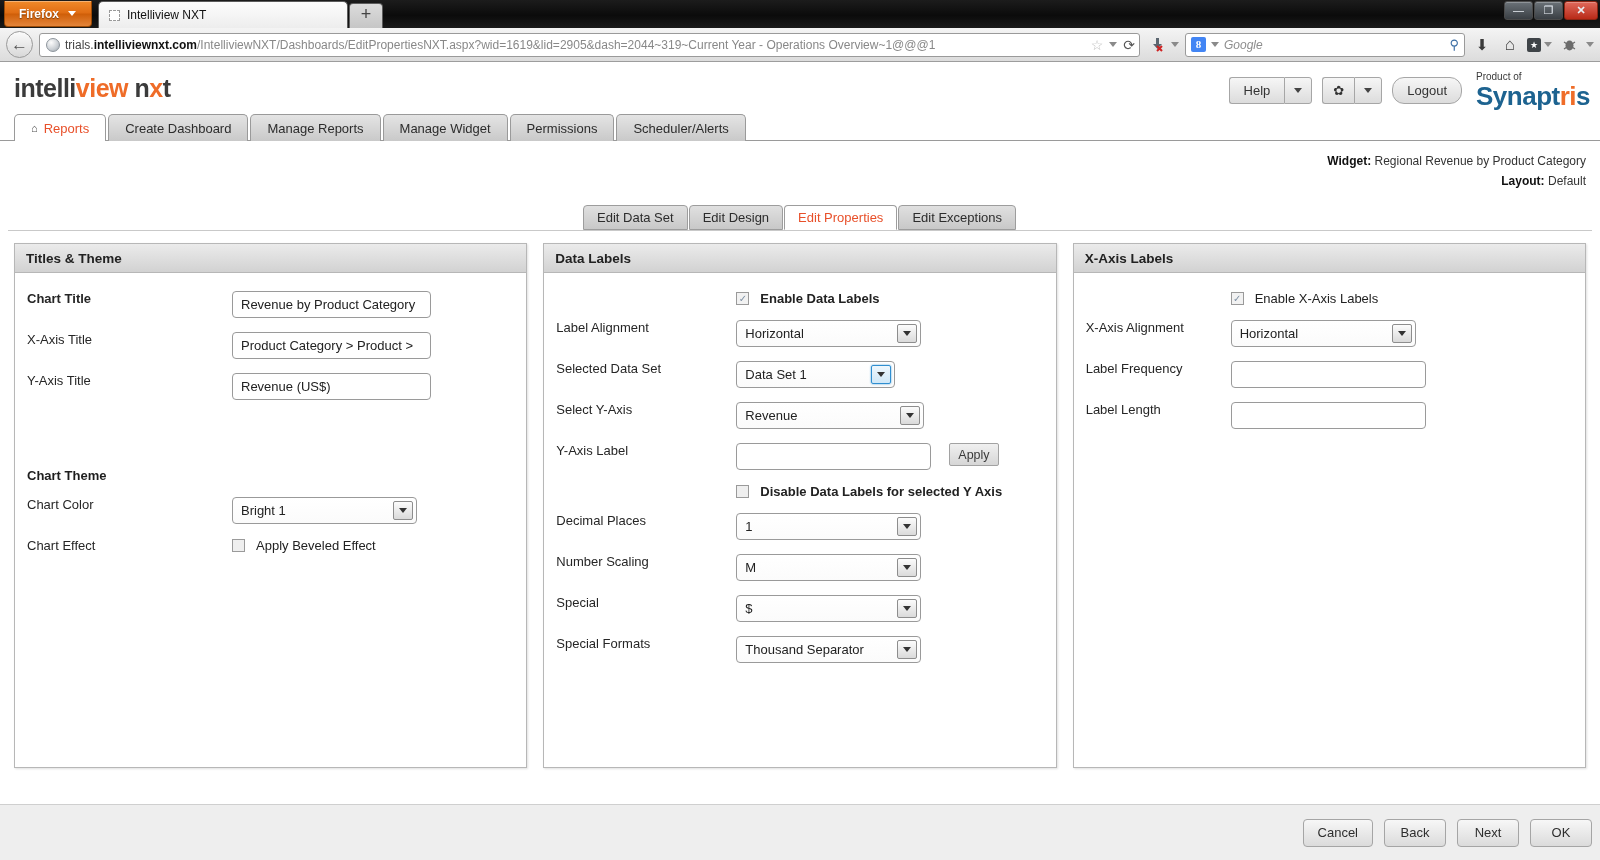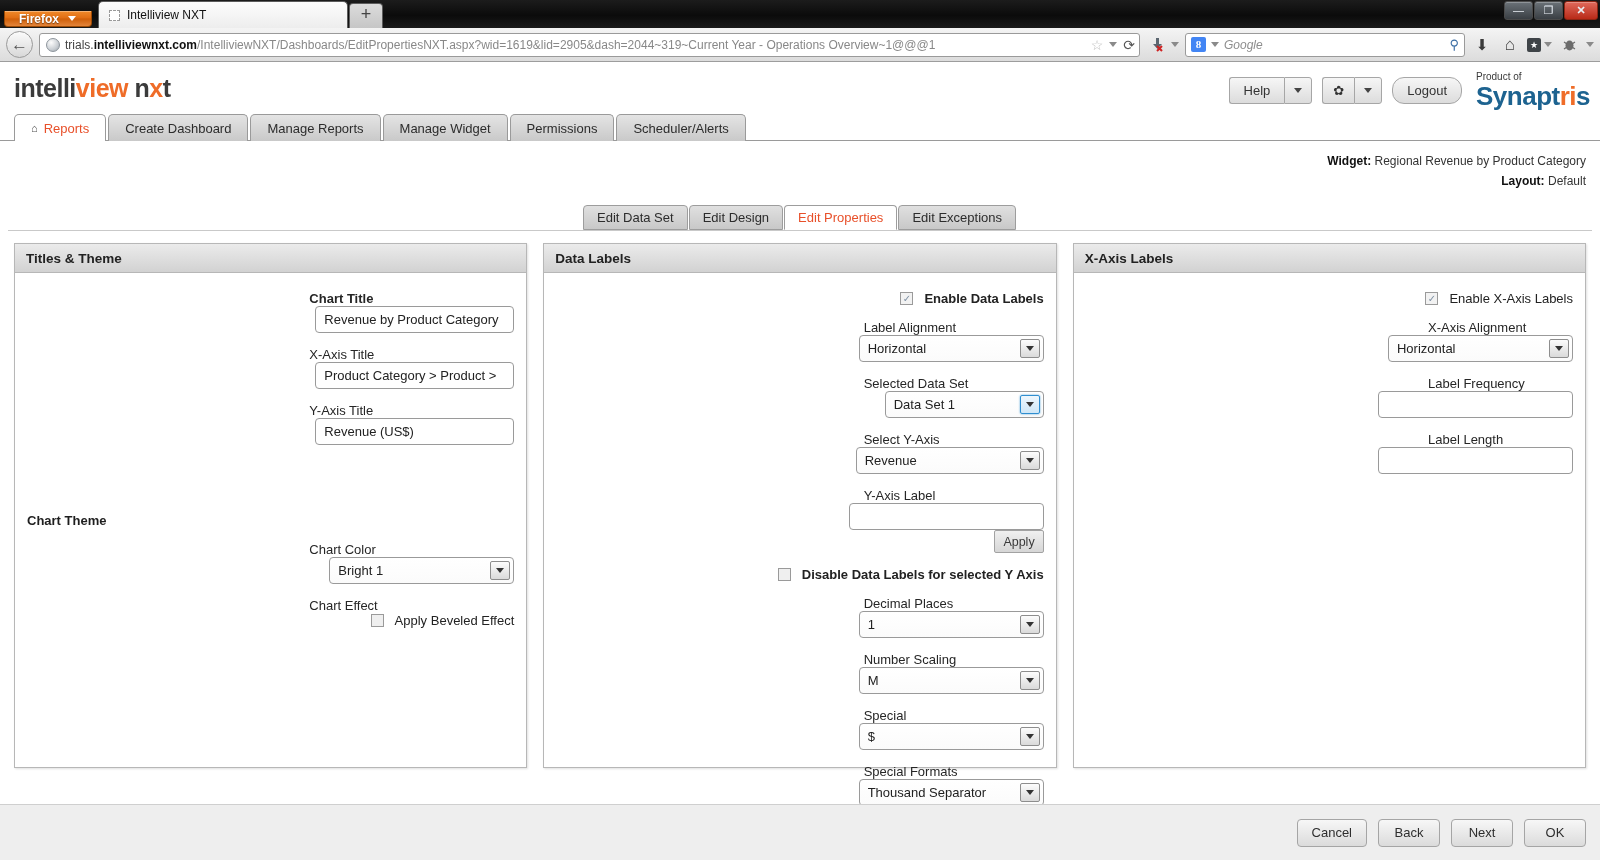--- a/index.html
+++ b/index.html
@@ -11,21 +11,21 @@
   }
 
   
   .win-titlebar {
     position: relative; height: 28px;
     background: linear-gradient(to bottom, #1c1c1c 0%, #0b0b0b 55%, #1a1a1a 100%);
     display: flex; align-items: flex-end;
   }
   .ff-button {
     margin-left: 4px; margin-bottom: 1px;
-    height: 16px; min-width: 88px; padding: 0 10px 0 14px;
+    height: 26px; min-width: 88px; padding: 0 10px 0 14px;
     border-radius: 0 0 4px 4px;
     background: linear-gradient(to bottom, #f08a2a 0%, #e06d14 48%, #cf5e08 52%, #e4853a 100%);
     border: 1px solid #9c4a05; border-top: none;
     color: #fff; font-size: 12px; font-weight: bold;
     display: flex; align-items: center; gap: 9px;
     text-shadow: 0 1px 1px rgba(0,0,0,.45);
     box-shadow: inset 0 1px 0 rgba(255,255,255,.35);
   }
   .ff-caret { width:0; height:0; border-left:4px solid transparent; border-right:4px solid transparent; border-top:5px solid #fff; }
 
@@ -164,21 +164,21 @@
     box-shadow: 1px 1px 2px rgba(0,0,0,.12);
   }
   .panel-hd {
     height:29px; background: linear-gradient(to bottom,#ebebeb,#d2d2d2);
     border-bottom:1px solid #b7b7b7;
     display:flex; align-items:center; padding-left:11px;
     font-size:13.5px; font-weight:bold; color:#222;
   }
   .panel-body { padding: 18px 12px 0 12px; }
 
-  .row { display:flex; align-items:flex-end; margin-bottom:14px;flex-direction:column; }
+  .row { display:flex; align-items:flex-start; margin-bottom:14px; }
   .row .lbl { font-size:13px; color:#262626; }
   .row .lbl.b { font-weight:bold; }
 
   .lcol { width:205px; flex:none; }
   .mcol { width:180px; flex:none; }
   .rcol { width:145px; flex:none; }
 
   .txtbox {
     height:27px; border:1px solid #9a9a9a; border-radius:4px;
     background:#fff; font-size:13px; color:#222;
@@ -221,21 +221,21 @@
   }
 
   .spacer-lg { height:54px; }
   .sec-title { font-size:13px; font-weight:bold; color:#1e1e1e; margin-bottom:14px; }
 
   
   .footer {
     position:absolute; left:0; right:0; bottom:0;
     height:56px; background:#eeeeee; border-top:1px solid #cfcfcf;
     display:flex; align-items:center; justify-content:flex-end;
-    padding-right:14px; gap:11px;
+    padding-right:8px; gap:11px;
   }
   .fbtn {
     min-width:62px; height:28px; padding:0 14px;
     background: linear-gradient(to bottom,#f7f7f7,#dbdbdb);
     border:1px solid #a5a5a5; border-radius:4px;
     font-size:13px; color:#2e2e2e;
     display:flex; align-items:center; justify-content:center;
   }
   .page { position:relative; width:1600px; height:860px; }
 </style>

